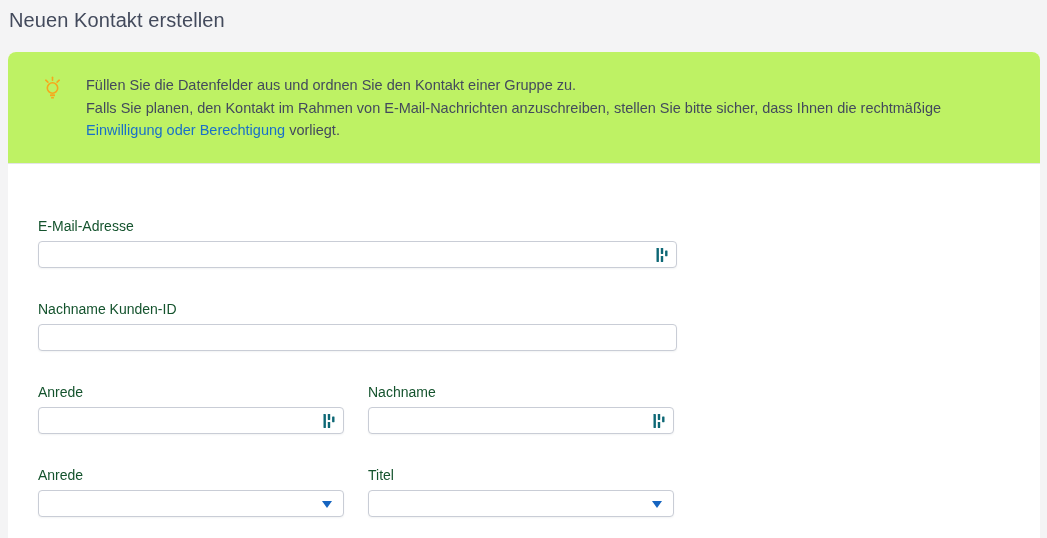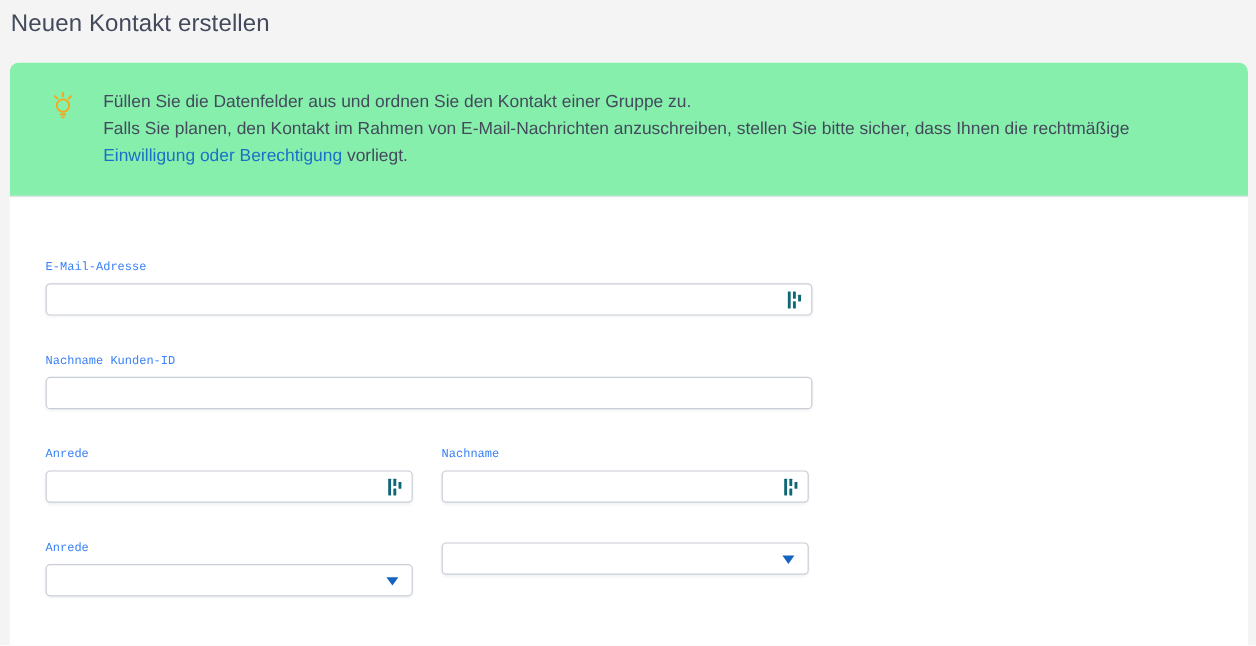--- a/index.html
+++ b/index.html
@@ -25,21 +25,21 @@
     top: 52px;
     left: 8px;
     width: 1032px;
     height: 486px;
     background: #ffffff;
     border-top-left-radius: 8px;
     border-top-right-radius: 8px;
     overflow: hidden;
   }
   .info-banner {
-    background: #86efac;
+    background: #bef264;
     border-bottom: 1px solid #e3e4e7;
     height: 112px;
     display: flex;
     align-items: flex-start;
     padding: 22px 40px 0 34px;
   }
   .bulb-wrap {
     flex: 0 0 auto;
     width: 22px;
     margin-top: 2px;
@@ -59,24 +59,23 @@
   .form-area {
     padding: 54px 0 0 30px;
   }
   .field-row {
     display: flex;
     gap: 24px;
     margin-bottom: 33px;
   }
   .field label {
     display: block;
-    font-size: 10px;
-    color: #3b82f6;
+    font-size: 14px;
+    color: #14532d;
     margin-bottom: 7px;
-    font-family: Liberation Mono, monospace;
   }
   .field-full  { width: 639px; }
   .field-half  { width: 306px; }
   .input-wrap { position: relative; width: 100%; }
   .text-input, .select-box {
     width: 100%;
     height: 27px;
     background: #ffffff;
     border: 1px solid #c9cdd6;
     border-radius: 4px;
@@ -214,20 +213,21 @@
         <div class="field field-half">
           <label>Anrede</label>
           <div class="input-wrap">
             <select class="select-box">
               <option value=""></option>
             </select>
             <span class="caret"></span>
           </div>
         </div>
         <div class="field field-half">
+          <label>Titel</label>
           <div class="input-wrap">
             <select class="select-box">
               <option value=""></option>
             </select>
             <span class="caret"></span>
           </div>
         </div>
       </div>
 
     </div>

